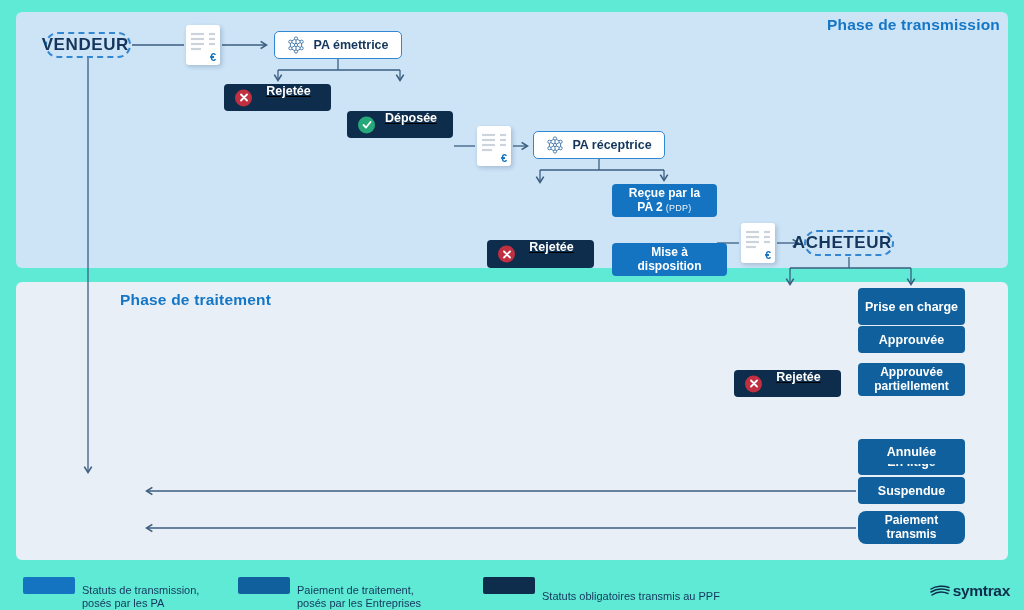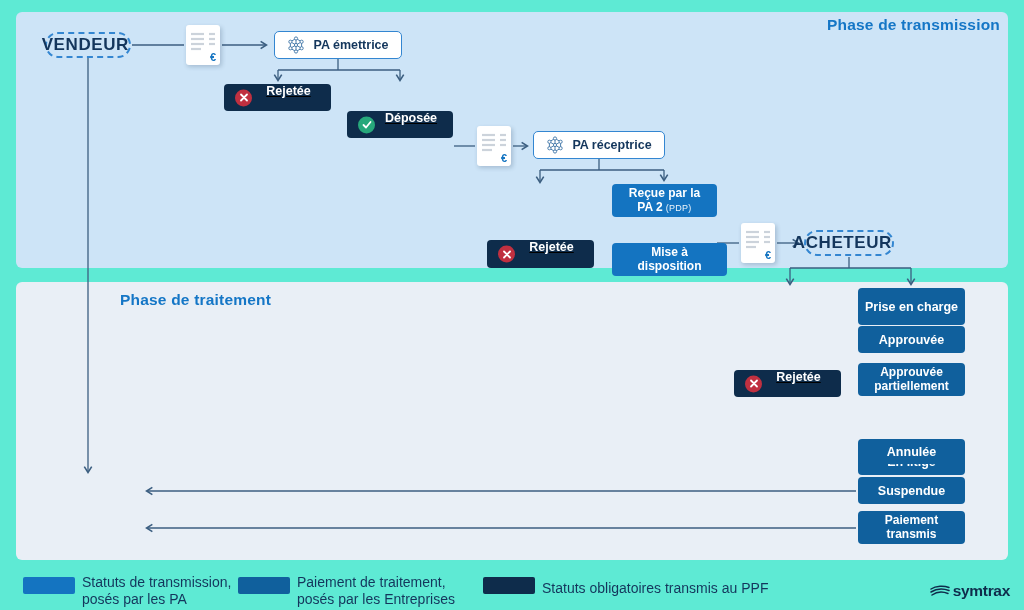--- a/index.html
+++ b/index.html
@@ -24,21 +24,21 @@
   .navy .label{flex:1;width:100%;padding-left:22px;box-sizing:border-box;}
   .dot{position:absolute;left:11px;top:50%;transform:translateY(-50%);width:17px;height:17px;border-radius:50%;
         display:flex;align-items:center;justify-content:center;}
   .dot-red{background:#c03040;}
   .dot-green{background:#27a87b;}
   .doc{position:absolute;z-index:3;width:34px;height:40px;background:#fff;border-radius:3px;
         box-shadow:1.5px 2px 4px rgba(30,60,90,.22);}
   .doc .euro{position:absolute;right:4px;bottom:2px;color:#1474c1;font-size:11px;font-weight:bold;}
   .twoline{font-size:12px;}
   .legend-swatch{position:absolute;z-index:3;width:52px;height:17px;border-radius:2px;}
-  .legend-text{position:absolute;z-index:3;font-size:14px;color:#14365c;line-height:1.2;}
+  .legend-text{position:absolute;z-index:3;font-size:11px;color:#14365c;line-height:1.2;margin-top:10px;}
   .logo{position:absolute;z-index:3;right:14px;top:582px;display:flex;align-items:center;gap:2px;}
   .logo .logo-text{font-size:15.5px;font-weight:bold;color:#0e2c4b;letter-spacing:-.3px;}
 </style>
 </head>
 <body>
 
 <div class="canvas">
 
   <div class="panel panel-top"></div>
   <div class="panel panel-bottom"></div>
@@ -220,21 +220,21 @@
   </div>
   <div class="node status mblue" style="left:858px;top:401px;width:107px;height:27px;margin-top:47px;">
     <span>En litige</span>
   </div>
   <div class="node status mblue" style="left:858px;top:439px;width:107px;height:25px;">
     <span>Annulée</span>
   </div>
   <div class="node status mblue" style="left:858px;top:477px;width:107px;height:27px;">
     <span>Suspendue</span>
   </div>
-  <div class="node status mblue twoline" style="left:858px;top:511px;width:107px;height:33px;">
+  <div class="node status mblue twoline" style="left:858px;top:511px;width:107px;height:33px;border-radius:8px;">
     <div>Paiement</div>
     <div>transmis</div>
   </div>
 
 
   <div class="legend-swatch" style="left:23px;top:577px;background:#1474c1;"></div>
   <div class="legend-text" style="left:82px;top:574px;">
     <div>Statuts de transmission,</div>
     <div>posés par les PA</div>
   </div>

